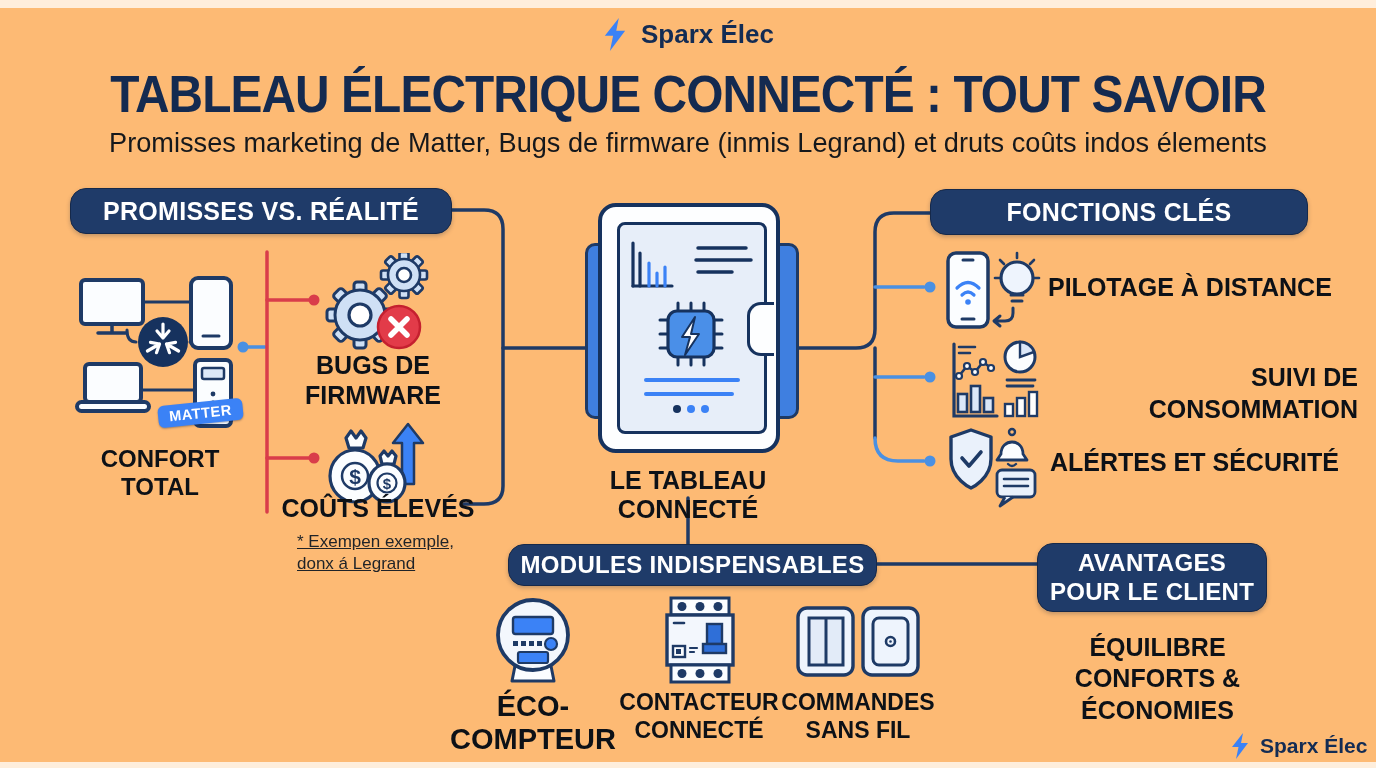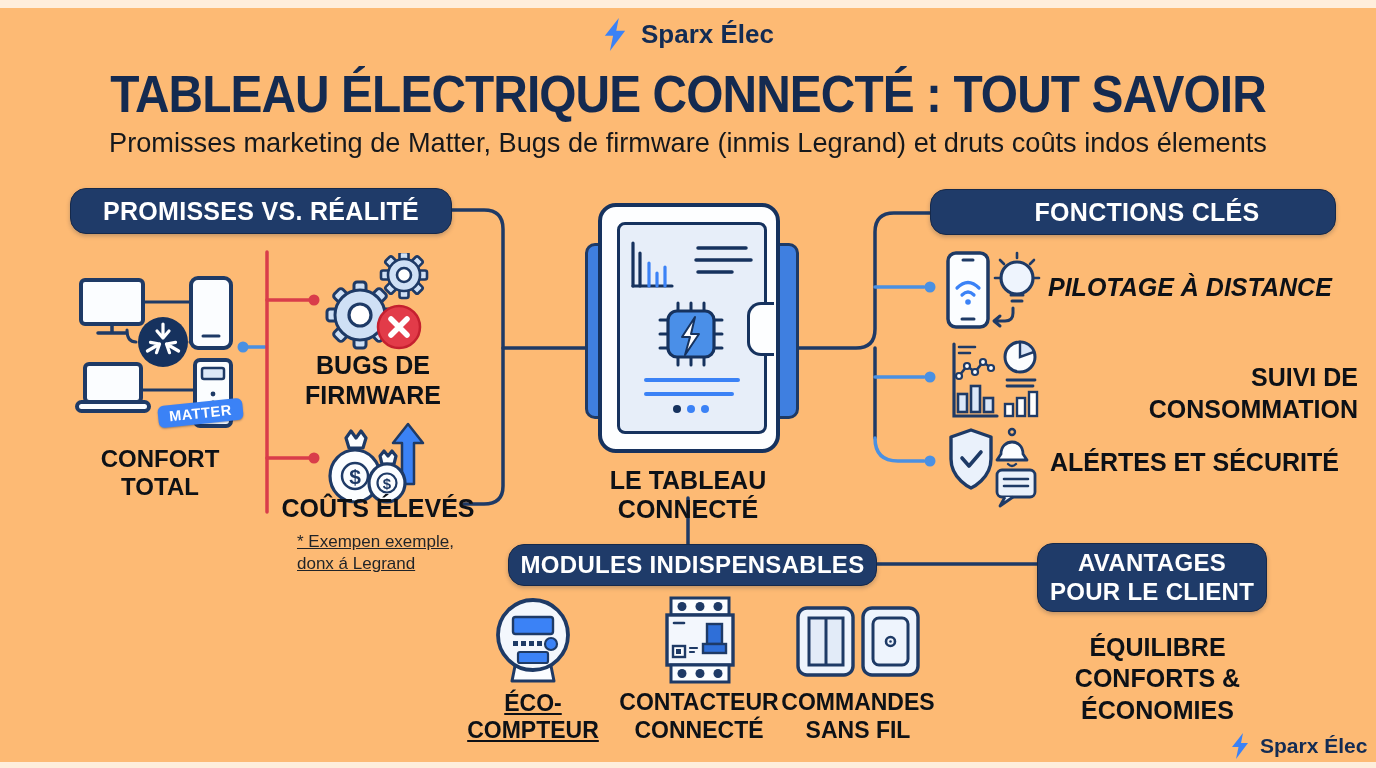--- a/index.html
+++ b/index.html
@@ -221,21 +221,21 @@
       <path d="M26,169 H112"></path>
     </g>
     <circle cx="57" cy="184" r="4" fill="#16325e"></circle>
     <circle cx="71" cy="184" r="4" fill="#3b82f6"></circle>
     <circle cx="85" cy="184" r="4" fill="#3b82f6"></circle>
   </svg>
   <div class="abs notch" style="left:747px;top:302px;width:24px;height:48px;"></div>
 
   <div class="abs lbl" style="left:538px;top:466px;width:300px;font-size:25px;">LE TABLEAU CONNECTÉ</div>
 
-  <div class="abs hbox" style="left:930px;top:189px;width:376px;height:44px;font-size:25px;padding-left:28px;">
+  <div class="abs hbox" style="left:930px;top:189px;width:376px;height:44px;font-size:25px;">
     <span>FONCTIONS CLÉS</span>
   </div>
 
   <svg class="abs" style="left:945px;top:250px;" width="100" height="80" viewBox="0 0 100 80">
     <rect x="3" y="3" width="40" height="74" rx="8" fill="#fbfdff" stroke="#1e3a66" stroke-width="3.5"></rect>
     <path d="M18,10 H28 M17,69 H29" stroke="#1e3a66" stroke-width="3" stroke-linecap="round" fill="none"></path>
     <g stroke="#3b82f6" stroke-width="3.2" fill="none" stroke-linecap="round">
       <path d="M12,38 Q23,27 34,38"></path>
       <path d="M17,45 Q23,39 29,45"></path>
     </g>
@@ -244,21 +244,21 @@
     <path d="M66,45 h12 M67,51 h10" stroke="#1e3a66" stroke-width="3" stroke-linecap="round" fill="none"></path>
     <g stroke="#1e3a66" stroke-width="2.6" stroke-linecap="round" fill="none">
       <path d="M72,3 V8"></path>
       <path d="M55,10 l4,4"></path>
       <path d="M89,10 l-4,4"></path>
       <path d="M50,28 h5"></path>
       <path d="M94,28 h-5"></path>
     </g>
     <path d="M68,58 V63 Q68,71 60,71 H50 M55,66 L49,71 L55,76" stroke="#1e3a66" stroke-width="3" fill="none" stroke-linecap="round" stroke-linejoin="round"></path>
   </svg>
-  <div class="abs lbl" style="left:1048px;top:271px;width:300px;font-size:25px;text-align:left;line-height:32px;font-style:italic;">PILOTAGE À DISTANCE</div>
+  <div class="abs lbl" style="left:1048px;top:271px;width:300px;font-size:25px;text-align:left;line-height:32px;">PILOTAGE À DISTANCE</div>
 
   <svg class="abs" style="left:945px;top:338px;" width="100" height="82" viewBox="0 0 100 82">
     <g stroke="#1e3a66" fill="none" stroke-linecap="round">
       <path d="M9,6 V78 H52" stroke-width="3.2"></path>
       <path d="M14,9 H30 M14,15 H25" stroke-width="2.6"></path>
       <path d="M14,38 L22,28 L30,34 L38,24 L46,30" stroke-width="2.6"></path>
     </g>
     <g fill="#fff" stroke="#1e3a66" stroke-width="2.2">
       <circle cx="14" cy="38" r="3"></circle>
         <circle cx="22" cy="28" r="3"></circle>
@@ -304,21 +304,21 @@
     <rect x="25" y="20" width="40" height="17" rx="2.5" fill="#3b82f6" stroke="#1e3a66" stroke-width="2.4"></rect>
     <g fill="#1e3a66">
       <rect x="25" y="44" width="5" height="5"></rect>
       <rect x="33" y="44" width="5" height="5"></rect>
       <rect x="41" y="44" width="5" height="5"></rect>
       <rect x="49" y="44" width="5" height="5"></rect>
     </g>
     <circle cx="63" cy="47" r="6" fill="#3b82f6" stroke="#1e3a66" stroke-width="2.2"></circle>
     <rect x="30" y="55" width="30" height="11" rx="2" fill="#3b82f6" stroke="#1e3a66" stroke-width="2.2"></rect>
   </svg>
-  <div class="abs lbl" style="left:443px;top:690px;width:180px;font-size:23px;text-decoration:underline;">ÉCO-COMPTEUR</div>
+  <div class="abs lbl" style="left:443px;top:690px;width:180px;font-size:29px;">ÉCO-COMPTEUR</div>
 
   <svg class="abs" style="left:663px;top:594px;" width="74" height="92" viewBox="0 0 74 92">
     <rect x="8" y="4" width="58" height="17" fill="#fbfdff" stroke="#1e3a66" stroke-width="3"></rect>
     <circle cx="19" cy="12.5" r="4.5" fill="#1e3a66"></circle>
     <circle cx="37" cy="12.5" r="4.5" fill="#1e3a66"></circle>
     <circle cx="55" cy="12.5" r="4.5" fill="#1e3a66"></circle>
     <rect x="4" y="21" width="66" height="50" fill="#f3f7fd" stroke="#1e3a66" stroke-width="3.4"></rect>
     <path d="M11,29 H21" stroke="#1e3a66" stroke-width="2.6" stroke-linecap="round"></path>
     <rect x="44" y="30" width="15" height="20" fill="#2f6fd8" stroke="#1e3a66" stroke-width="2.4"></rect>
     <rect x="40" y="50" width="23" height="9" fill="#2f6fd8" stroke="#1e3a66" stroke-width="2.4"></rect>

